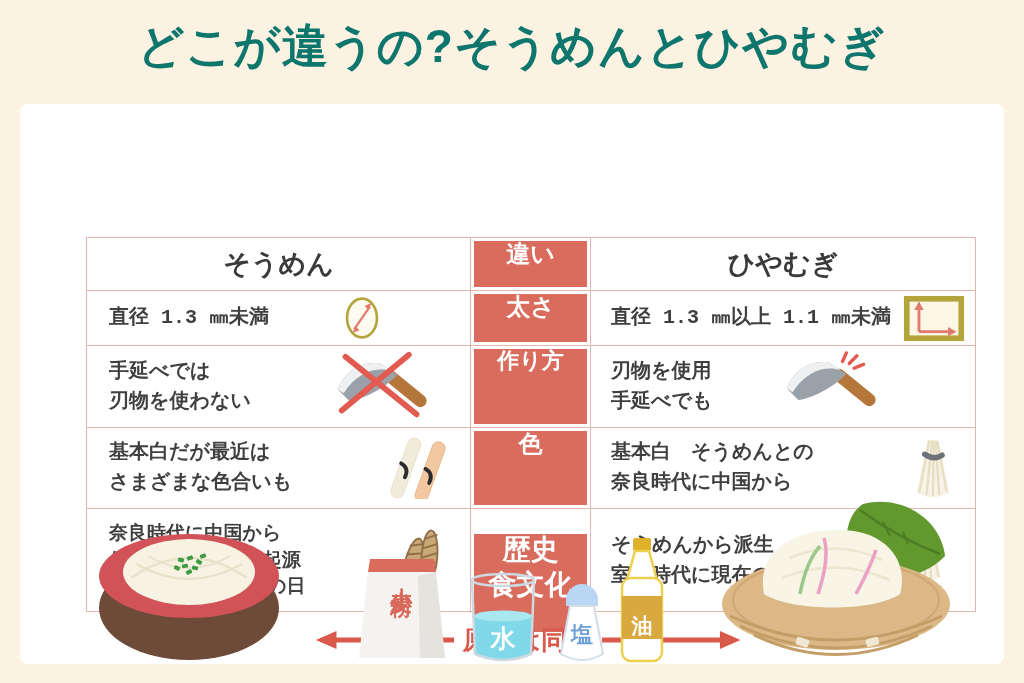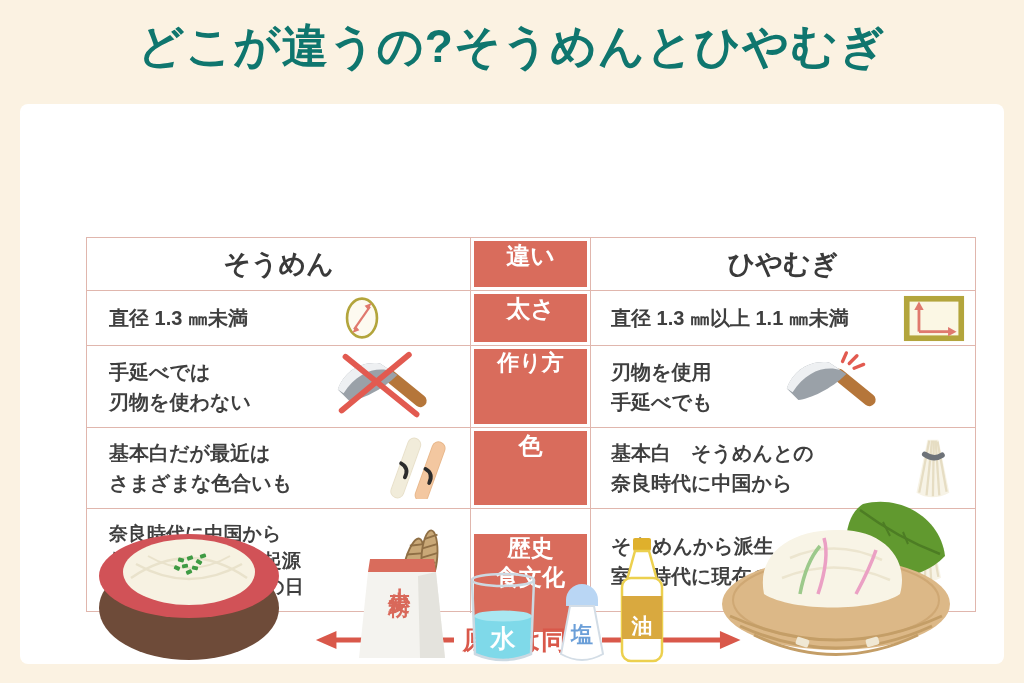--- a/index.html
+++ b/index.html
@@ -11,40 +11,40 @@
   body{
     position:relative;overflow:hidden;background:var(--bg);
     font-family:"Liberation Sans","DejaVu Sans",sans-serif;color:var(--txt);
   }
   .title{
     position:absolute;left:0;top:16px;width:1024px;text-align:center;
     font-size:46px;font-weight:900;color:#0f766e;letter-spacing:1px;
   }
   .panel{
     position:absolute;left:20px;top:104px;width:984px;height:560px;
-    background:var(--panel);border-radius:8px;
+    background:var(--panel);border-radius:8px;font-family:Liberation Mono, monospace;
   }
   
   .ctable{
     position:absolute;left:66px;top:133px;width:890px;height:375px;
     border:1px solid var(--border);background:#fff;
   }
   .trow{display:flex;width:100%;}
   .trow + .trow .cell{border-top:1px solid var(--border);}
   .cell{position:relative;display:flex;align-items:center;}
   .cell.c-left{width:384px;border-right:1px solid var(--border);padding-left:14px;}
   .cell.c-mid{width:120px;border-right:1px solid var(--border);padding:3px;}
   .cell.c-right{flex:1;padding-left:12px;}
   .cell.header{justify-content:center;padding-left:0;font-size:27px;font-weight:800;color:#3a3a3a;}
   .catbox{
     flex:1;height:100%;background:var(--accent);color:#fff;font-weight:800;
     display:flex;flex-direction:column;align-items:center;justify-content:flex-start;
     font-size:23px;line-height:1.25;text-align:center;
   }
-  .catbox.small{font-size:23px;margin-top:44px;}
+  .catbox.small{font-size:28px;margin-top:44px;}
   .celltext{font-size:20px;font-weight:600;line-height:1.5;margin-left:8px;}
   .celltext.tight{font-size:19px;line-height:1.42;}
   .cicon{position:absolute;}
   
   .arrow-row{
     position:absolute;left:294px;top:520px;width:428px;height:32px;
     display:flex;align-items:center;gap:8px;
   }
   .arrow-row svg{flex:1;height:22px;}
   .arrow-label{font-size:26px;font-weight:800;color:var(--arrow);white-space:nowrap;}

